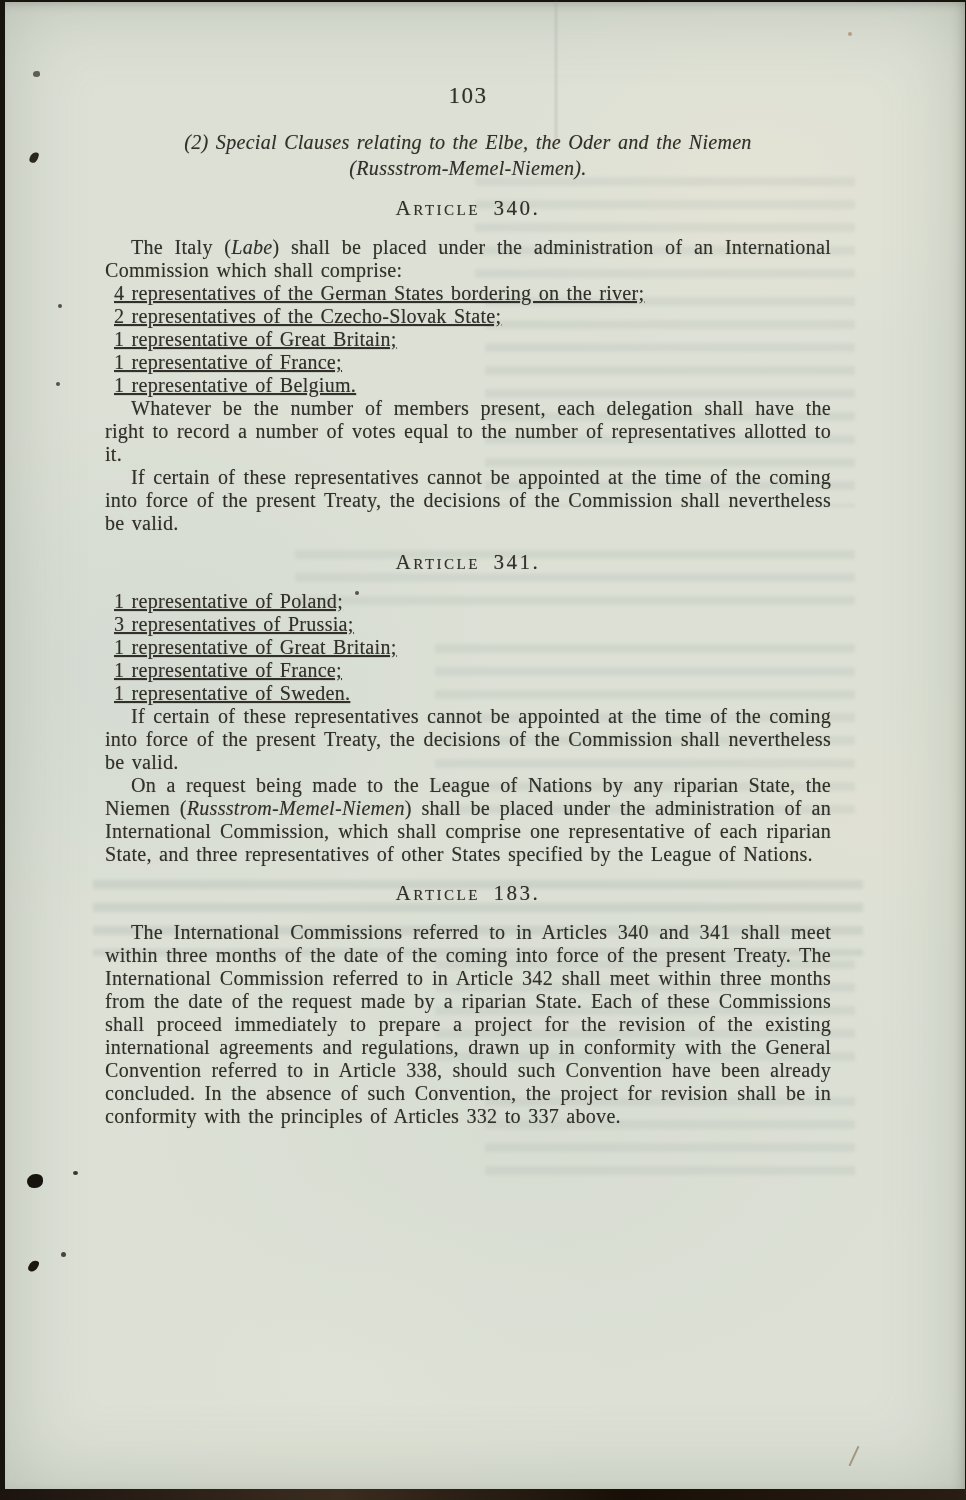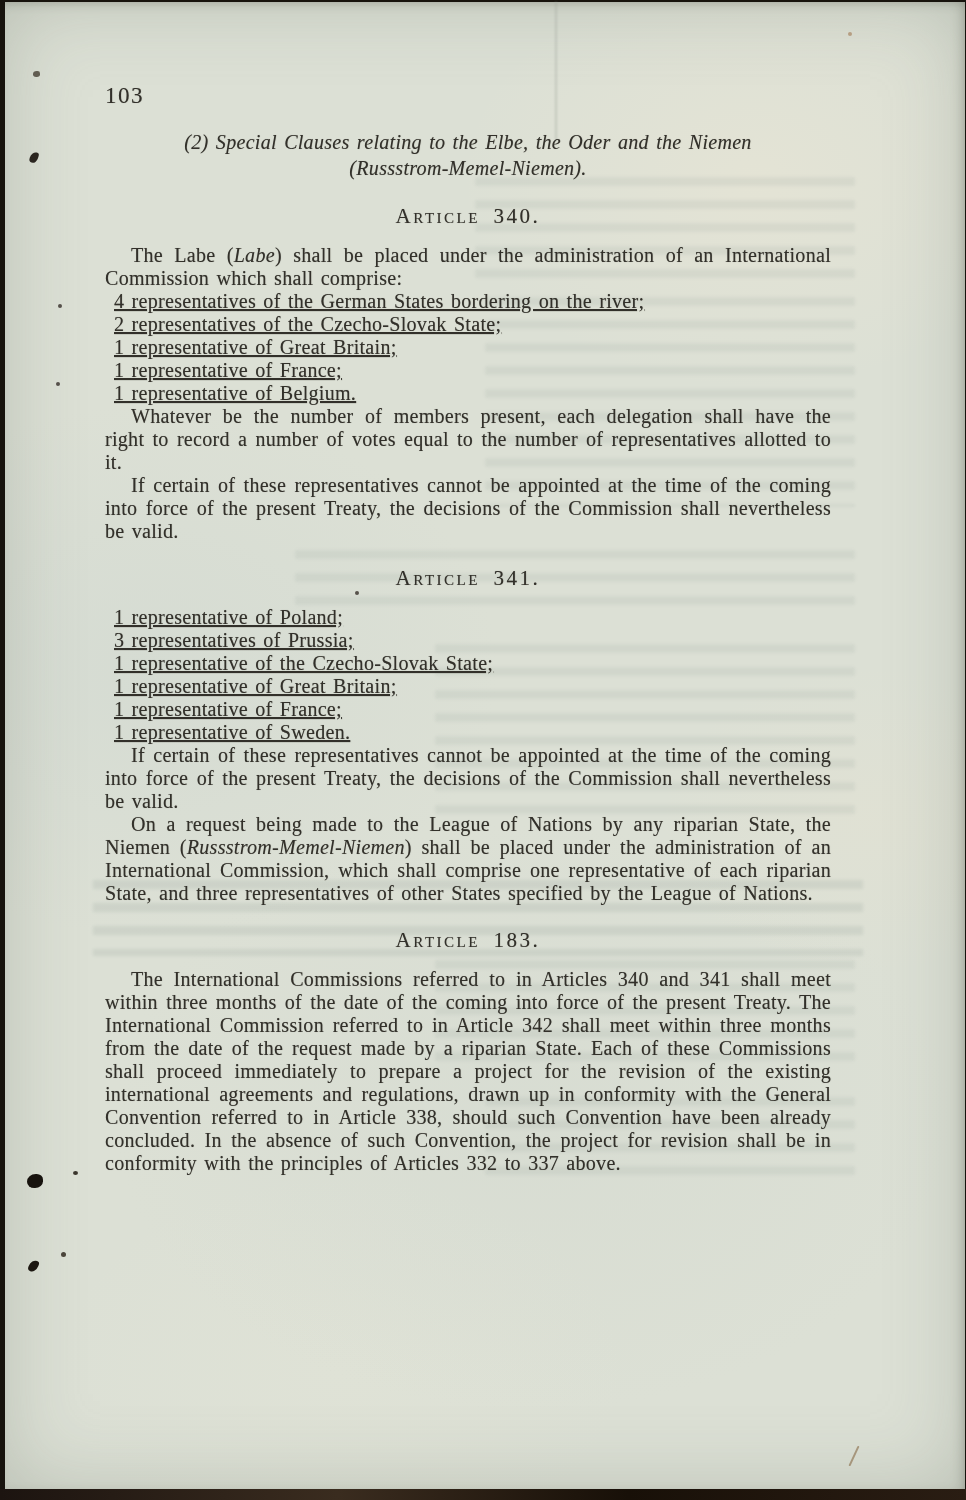--- a/index.html
+++ b/index.html
@@ -30,36 +30,36 @@
     left: 100px; top: 82px;
     width: 726px;
     color: #32302a;
     font-size: 20px;
     line-height: 23px;
     letter-spacing: 0.3px;
     word-spacing: 2px;
     text-shadow: 0.2px 0.3px 0.7px rgba(45,42,36,.40);
   }
   .page-number {
-    text-align: left;
+    text-align: center;
     font-size: 23px;
     letter-spacing: 1.5px;
     margin: 0 0 22px 0;
   }
   .section-heading { text-align: center; font-size: 20px; line-height: 26px; }
   .ital { font-style: italic; }
   .article-title {
     text-align: center;
     font-variant: small-caps;
     font-weight: normal;
     font-size: 21px;
     line-height: 24px;
     letter-spacing: 2.5px;
     word-spacing: 6px;
-    margin: 23px 0 16px 0;
+    margin: 15px 0 16px 0;
   }
   .para {
     margin: 0;
     text-align: justify;
     text-indent: 26px;
   }
   .rep-list {
     margin: 0; padding: 0;
     list-style: none;
     text-decoration: underline;
@@ -129,38 +129,37 @@
 
       <div class="page-number">103</div>
 
       <div class="section-heading">
         <div><span class="ital">(2) </span><span class="ital">Special Clauses relating to the Elbe, the Oder and the Niemen</span></div>
         <div class="ital">(Russstrom-Memel-Niemen).</div>
       </div>
 
       <section>
         <h2 class="article-title">Article 340.</h2>
-        <p class="para"><span>The Labe (</span><span class="ital">Labe</span><span>) shall be placed under the administration of an International Commission which shall comprise:</span></p>
+        <p class="para"><span>The Italy (</span><span class="ital">Labe</span><span>) shall be placed under the administration of an International Commission which shall comprise:</span></p>
         <ul class="rep-list">
           <li>4 representatives of the German States bordering on the river;</li>
           <li>2 representatives of the Czecho-Slovak State;</li>
           <li>1 representative of Great Britain;</li>
           <li>1 representative of France;</li>
           <li>1 representative of Belgium.</li>
         </ul>
         <p class="para">Whatever be the number of members present, each delegation shall have the right to record a number of votes equal to the number of representatives allotted to it.</p>
         <p class="para">If certain of these representatives cannot be appointed at the time of the coming into force of the present Treaty, the decisions of the Commission shall nevertheless be valid.</p>
       </section>
 
       <section>
         <h2 class="article-title">Article 341.</h2>
         <ul class="rep-list">
           <li>1 representative of Poland;</li>
           <li>3 representatives of Prussia;</li>
-          <li>1 representative of the Czecho-Slovak State;</li>
           <li>1 representative of Great Britain;</li>
           <li>1 representative of France;</li>
           <li>1 representative of Sweden.</li>
         </ul>
         <p class="para">If certain of these representatives cannot be appointed at the time of the coming into force of the present Treaty, the decisions of the Commission shall nevertheless be valid.</p>
       </section>
 
       <section>
         <p class="para"><span>On a request being made to the League of Nations by any riparian State, the Niemen (</span><span class="ital">Russstrom-Memel-Niemen</span><span>) shall be placed under the administration of an International Commission, which shall comprise one representative of each riparian State, and three representatives of other States specified by the League of Nations.</span></p>
       </section>

